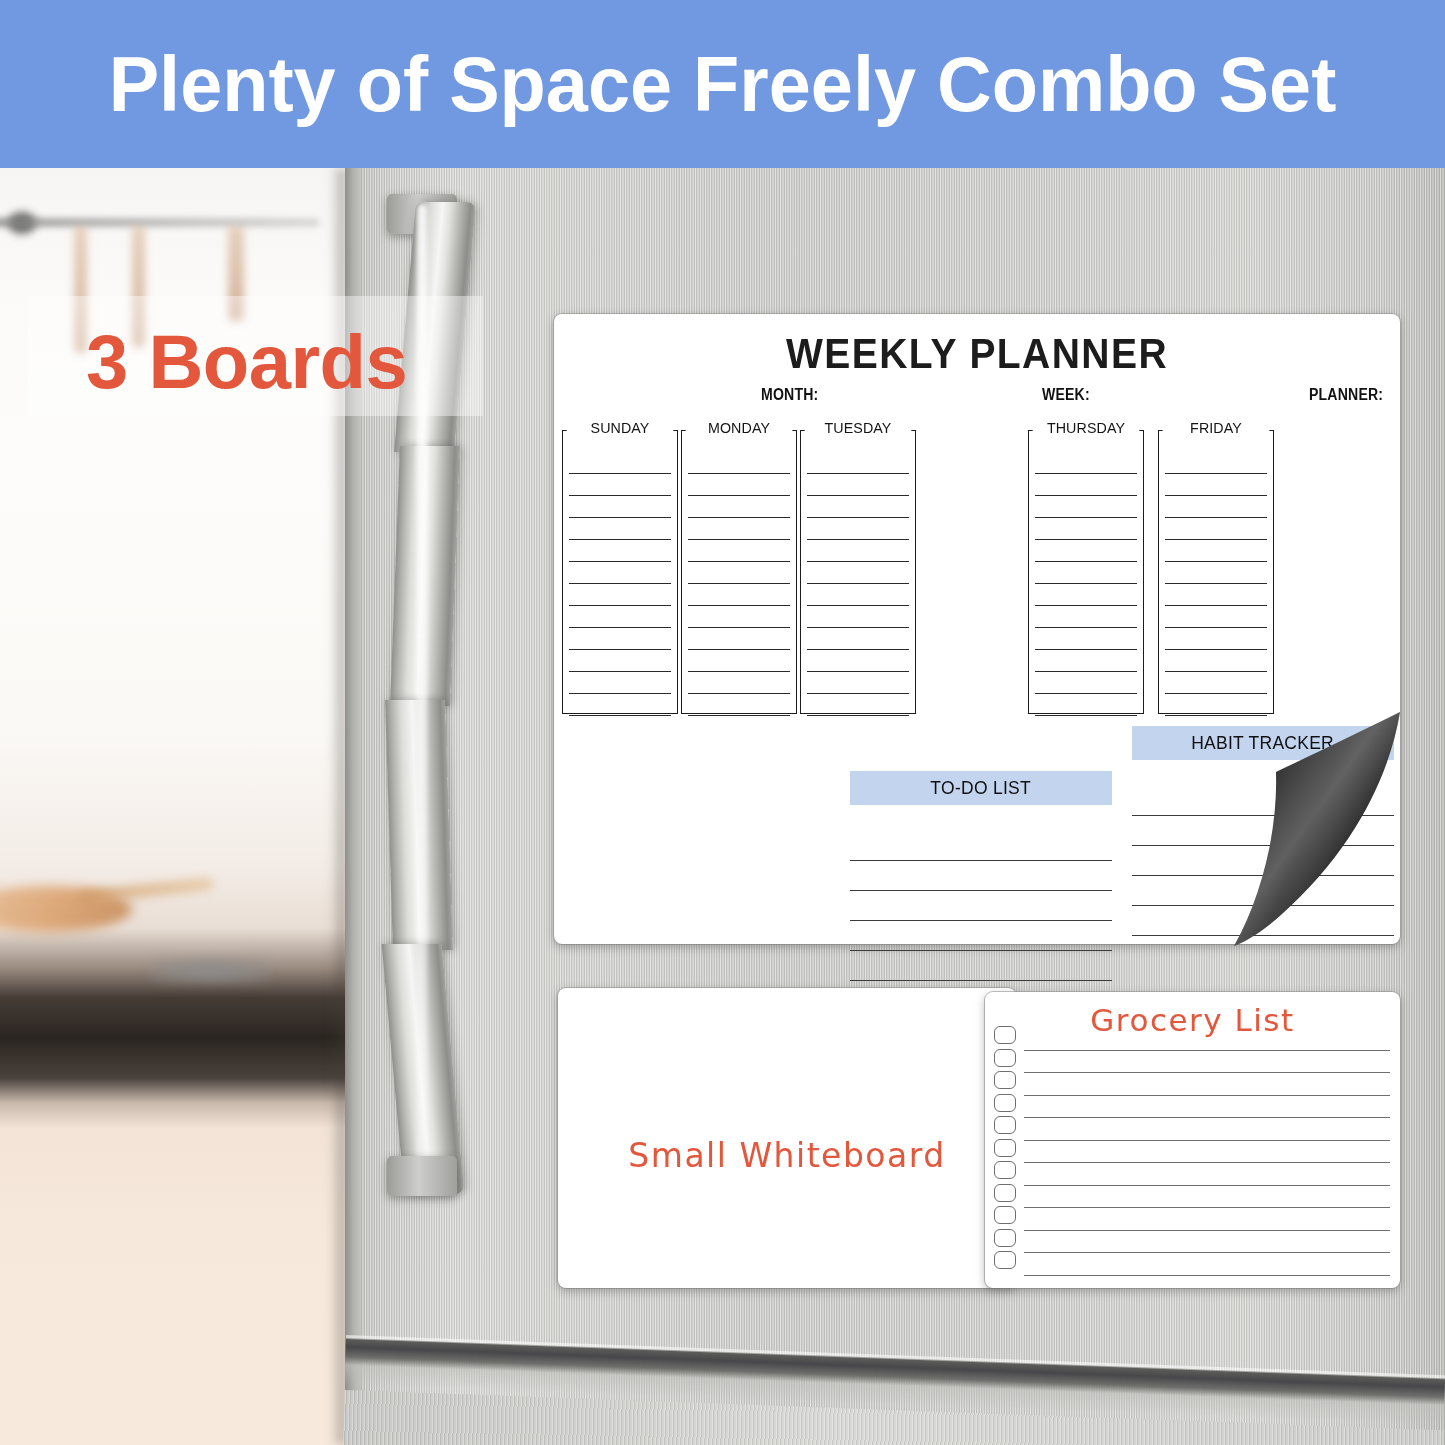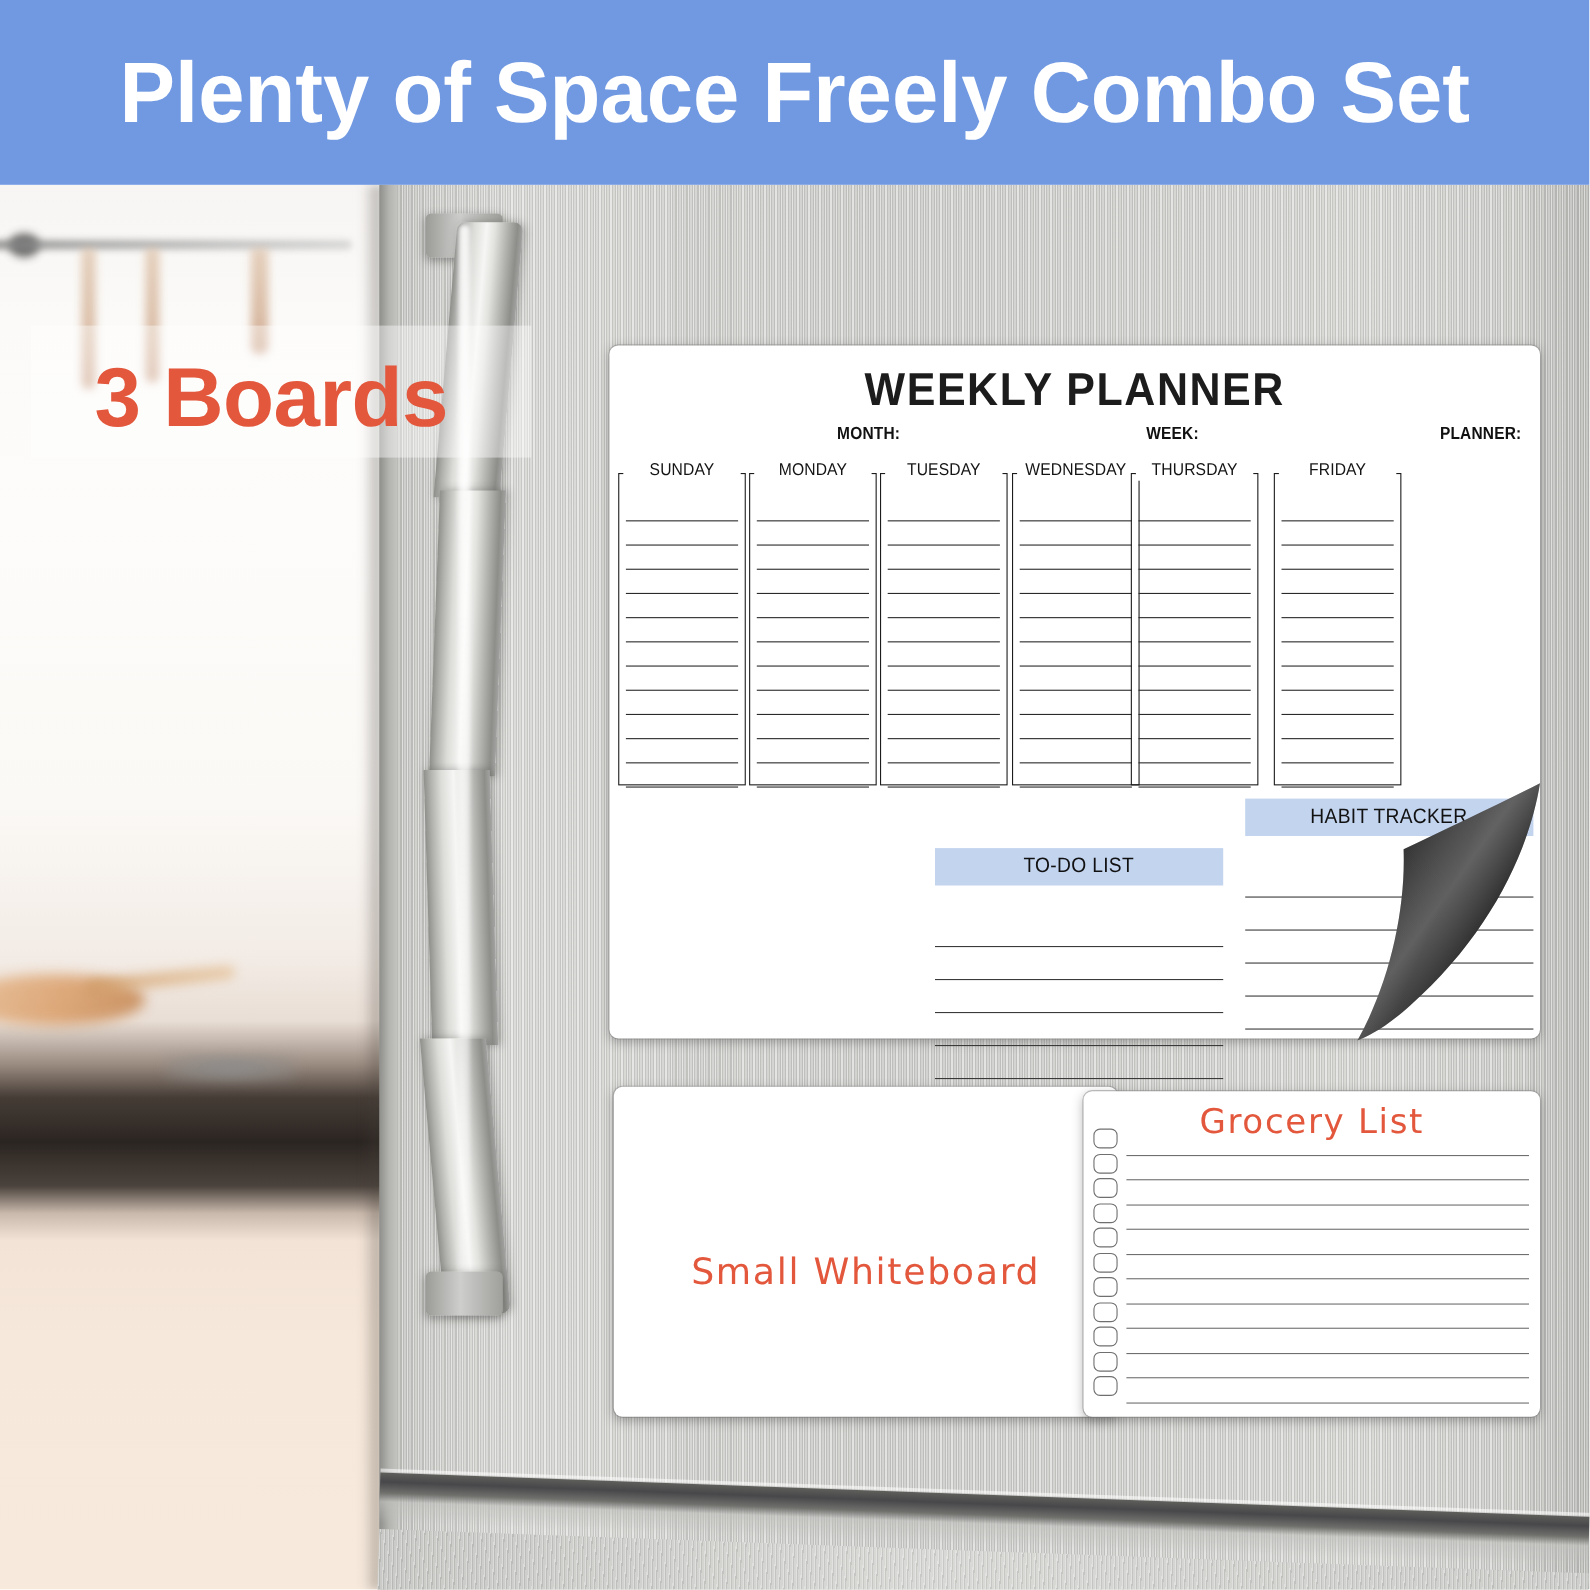--- a/index.html
+++ b/index.html
@@ -326,39 +326,20 @@
             <div class="wl" style="height: 8.33333%;"></div>
             <div class="wl" style="height: 8.33333%;"></div>
             <div class="wl" style="height: 8.33333%;"></div>
             <div class="wl" style="height: 8.33333%;"></div>
           </div>
         </div>
         <div class="day-col" style="left: 238.4px;">
           <div class="day-box"></div>
           <div class="day-box-gap"></div>
           <div class="day-name">TUESDAY</div>
-          <div class="day-lines">
-            <div class="wl" style="height: 8.33333%;"></div>
-            <div class="wl" style="height: 8.33333%;"></div>
-            <div class="wl" style="height: 8.33333%;"></div>
-            <div class="wl" style="height: 8.33333%;"></div>
-            <div class="wl" style="height: 8.33333%;"></div>
-            <div class="wl" style="height: 8.33333%;"></div>
-            <div class="wl" style="height: 8.33333%;"></div>
-            <div class="wl" style="height: 8.33333%;"></div>
-            <div class="wl" style="height: 8.33333%;"></div>
-            <div class="wl" style="height: 8.33333%;"></div>
-            <div class="wl" style="height: 8.33333%;"></div>
-            <div class="wl" style="height: 8.33333%;"></div>
-          </div>
-        </div>
-        <div class="day-col" style="left: 357.6px;">
-          <div class="day-box"></div>
-          <div class="day-box-gap"></div>
-          <div class="day-name">WEDNESDAY</div>
           <div class="day-lines">
             <div class="wl" style="height: 8.33333%;"></div>
             <div class="wl" style="height: 8.33333%;"></div>
             <div class="wl" style="height: 8.33333%;"></div>
             <div class="wl" style="height: 8.33333%;"></div>
             <div class="wl" style="height: 8.33333%;"></div>
             <div class="wl" style="height: 8.33333%;"></div>
             <div class="wl" style="height: 8.33333%;"></div>
             <div class="wl" style="height: 8.33333%;"></div>
             <div class="wl" style="height: 8.33333%;"></div>

